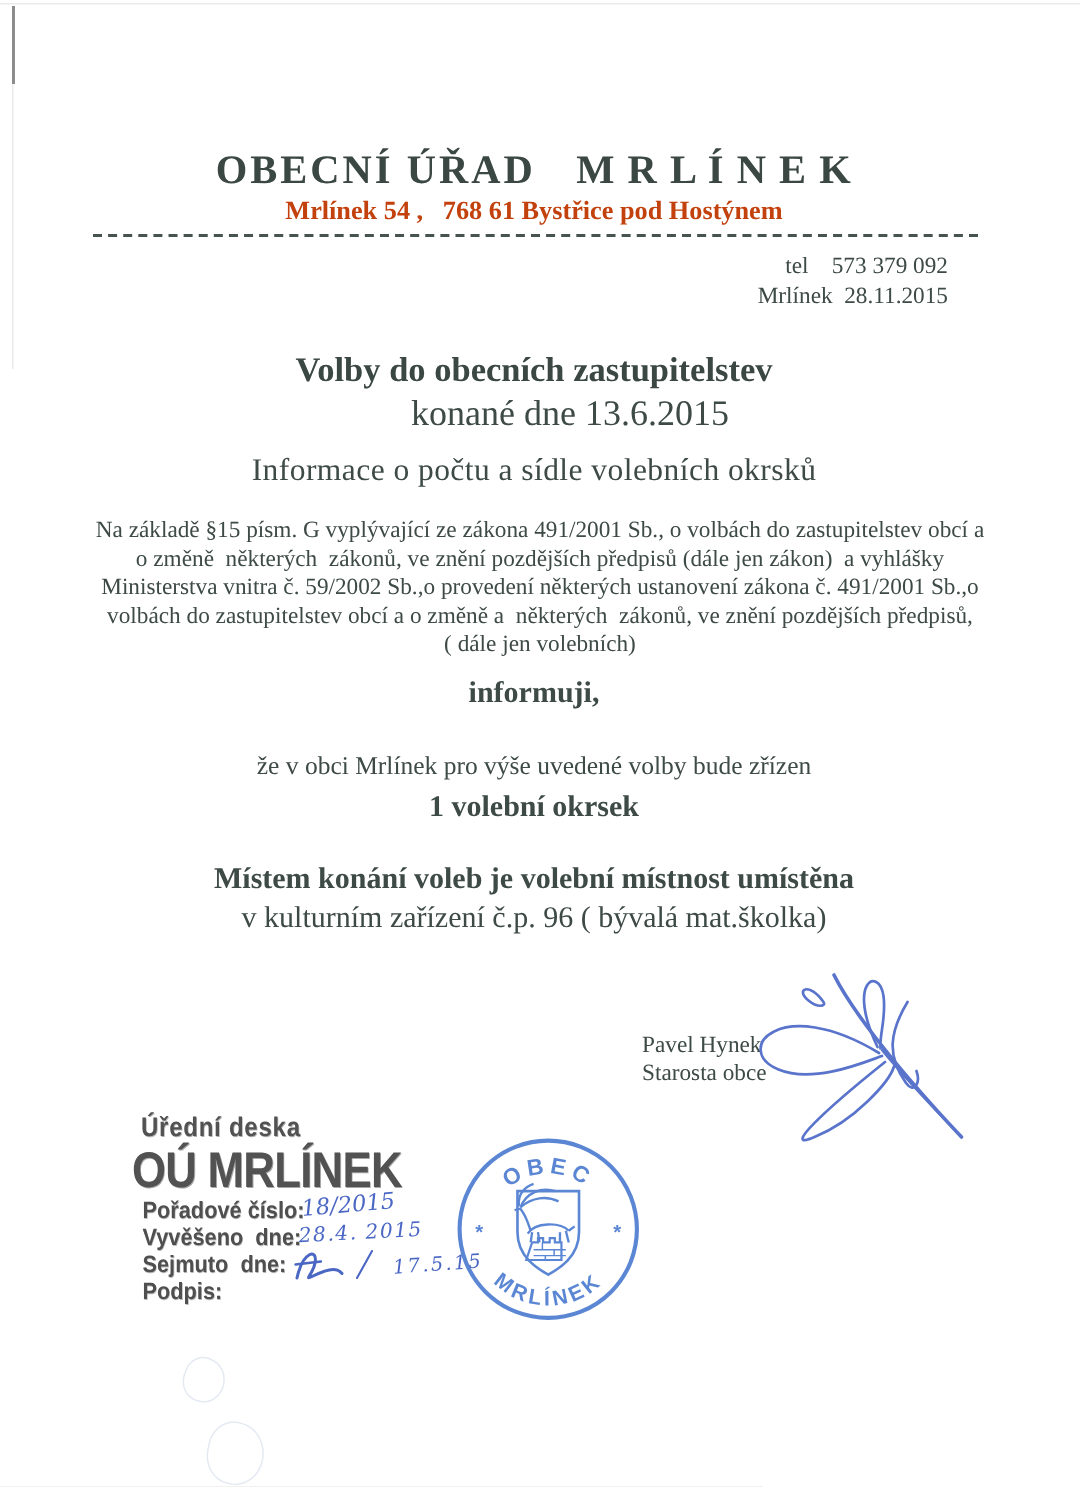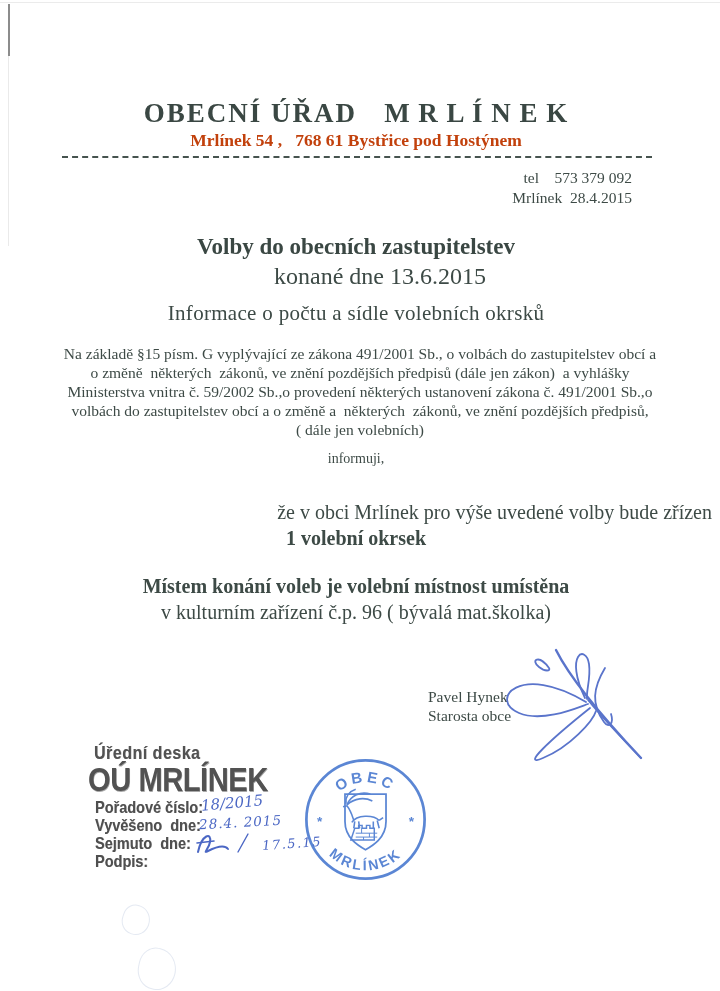--- a/index.html
+++ b/index.html
@@ -30,22 +30,22 @@
   .tel-line { right:88px; top:169px; font-size:15.5px; text-align:right; }
   .place-date { right:88px; top:189px; font-size:15.5px; text-align:right; }
 
   
   .doc-title { top:234px; font-size:23px; font-weight:bold; color:#3a4743; }
   .doc-subtitle { top:263px; font-size:24px;margin-left:24px; }
   .section-heading { top:301px; font-size:21px; letter-spacing:.3px; }
 
   .legal { left:55px; top:344px; width:610px; text-align:center; font-size:15.5px; line-height:19px; }
 
-  .informuji { top:451px; font-size:14px; font-weight:normal; }
-  .body-line1 { top:501px; font-size:20px;text-align:right; }
+  .informuji { top:451px; font-size:20px; font-weight:bold; }
+  .body-line1 { top:501px; font-size:17px; }
   .body-line2 { top:527px; font-size:20px; font-weight:bold; }
   .body-line3 { top:575px; font-size:20px; font-weight:bold; }
   .body-line4 { top:601px; font-size:20px; }
 
   
   .sig-block { left:428px; top:687px; font-size:15.5px; line-height:19px; color:#3d4a46; }
   .sig-svg { left:492px; top:644px; }
   .sig-svg path { fill:none; stroke:#5a74cb; stroke-linecap:round; }
 
   
@@ -88,21 +88,21 @@
   <div class="abs ghost-circle" style="left:138px; top:948px; width:38px; height:42px; transform:rotate(12deg);"></div>
 
   <div class="abs centered office-name">
     <span class="prefix">OBECNÍ ÚŘAD</span>
     <span>&nbsp;&nbsp;</span>
     <span class="spaced">M R L Í N E K</span>
   </div>
   <div class="abs centered office-address pre">Mrlínek 54 ,   768 61 Bystřice pod Hostýnem</div>
   <div class="abs dashed-rule"></div>
   <div class="abs tel-line pre">tel    573 379 092</div>
-  <div class="abs place-date pre">Mrlínek  28.4.2015</div>
+  <div class="abs place-date pre">Mrlínek  28.11.2015</div>
 
   <div class="abs centered doc-title">Volby do obecních zastupitelstev</div>
   <div class="abs centered doc-subtitle">konané dne 13.6.2015</div>
   <div class="abs centered section-heading">Informace o počtu a sídle volebních okrsků</div>
 
   <div class="abs legal">
     <div class="pre">Na základě §15 písm. G vyplývající ze zákona 491/2001 Sb., o volbách do zastupitelstev obcí a</div>
     <div class="pre">o změně  některých  zákonů, ve znění pozdějších předpisů (dále jen zákon)  a vyhlášky</div>
     <div class="pre">Ministerstva vnitra č. 59/2002 Sb.,o provedení některých ustanovení zákona č. 491/2001 Sb.,o</div>
     <div class="pre">volbách do zastupitelstev obcí a o změně a  některých  zákonů, ve znění pozdějších předpisů,</div>

